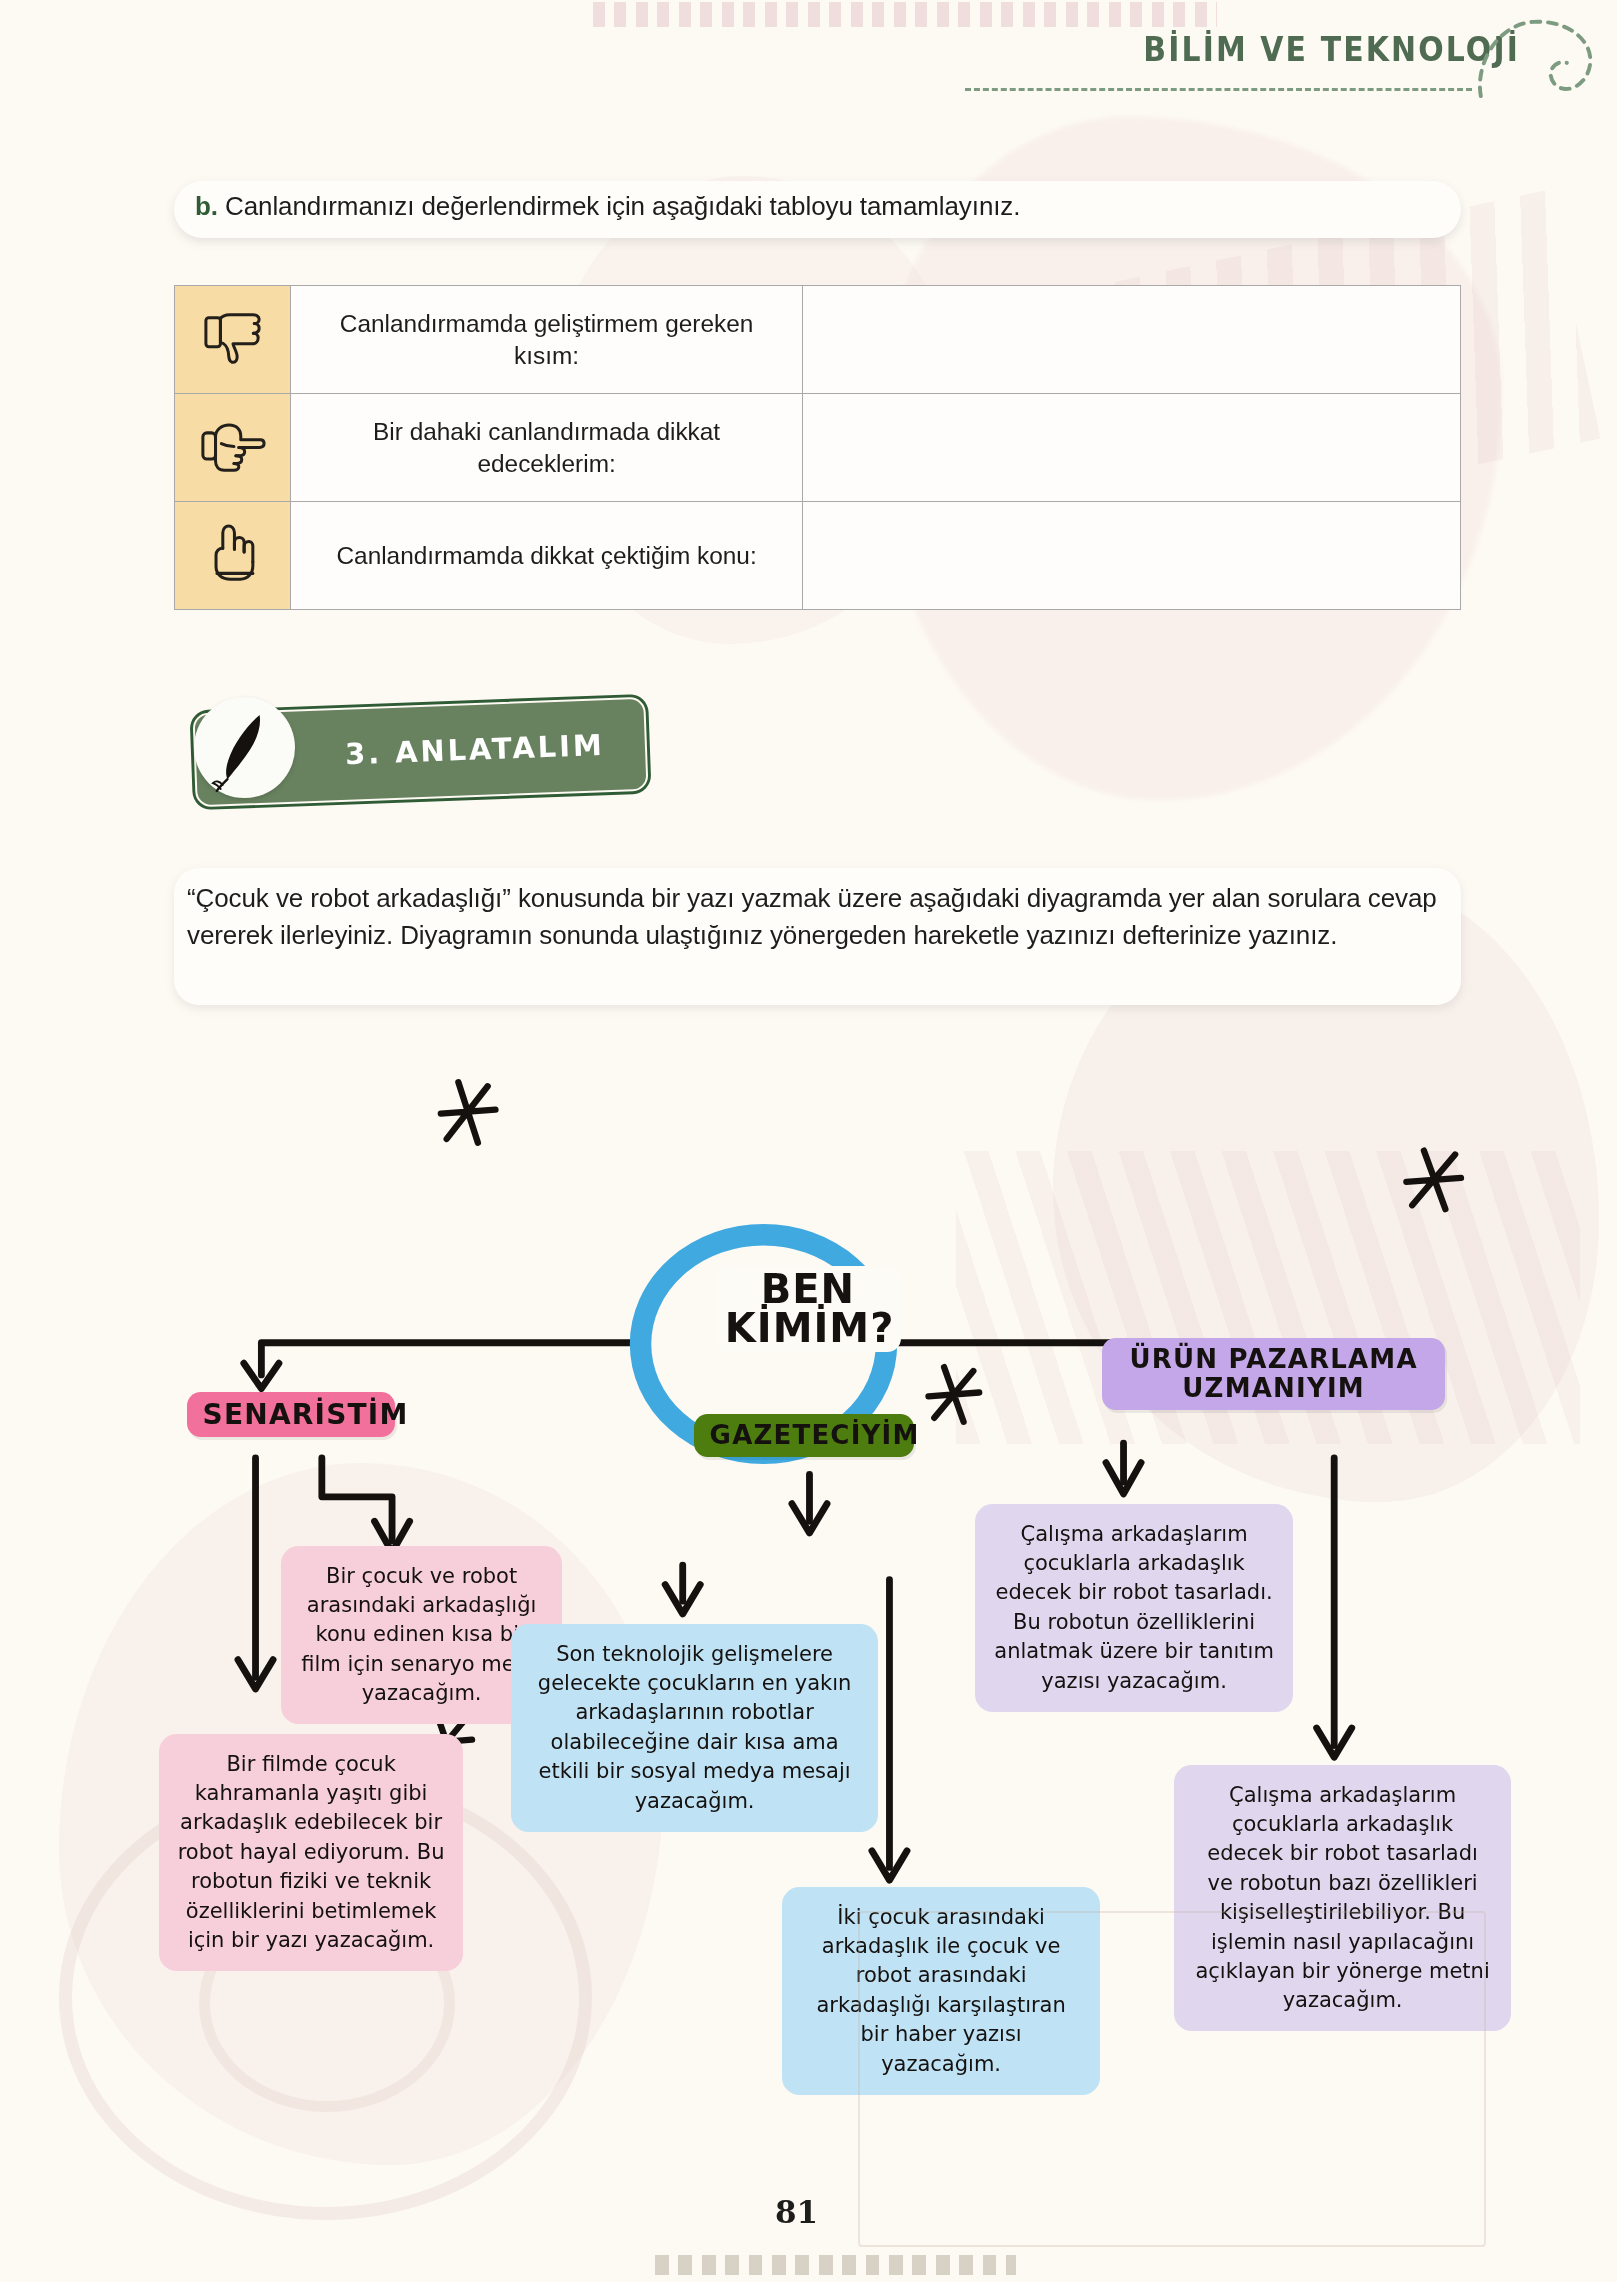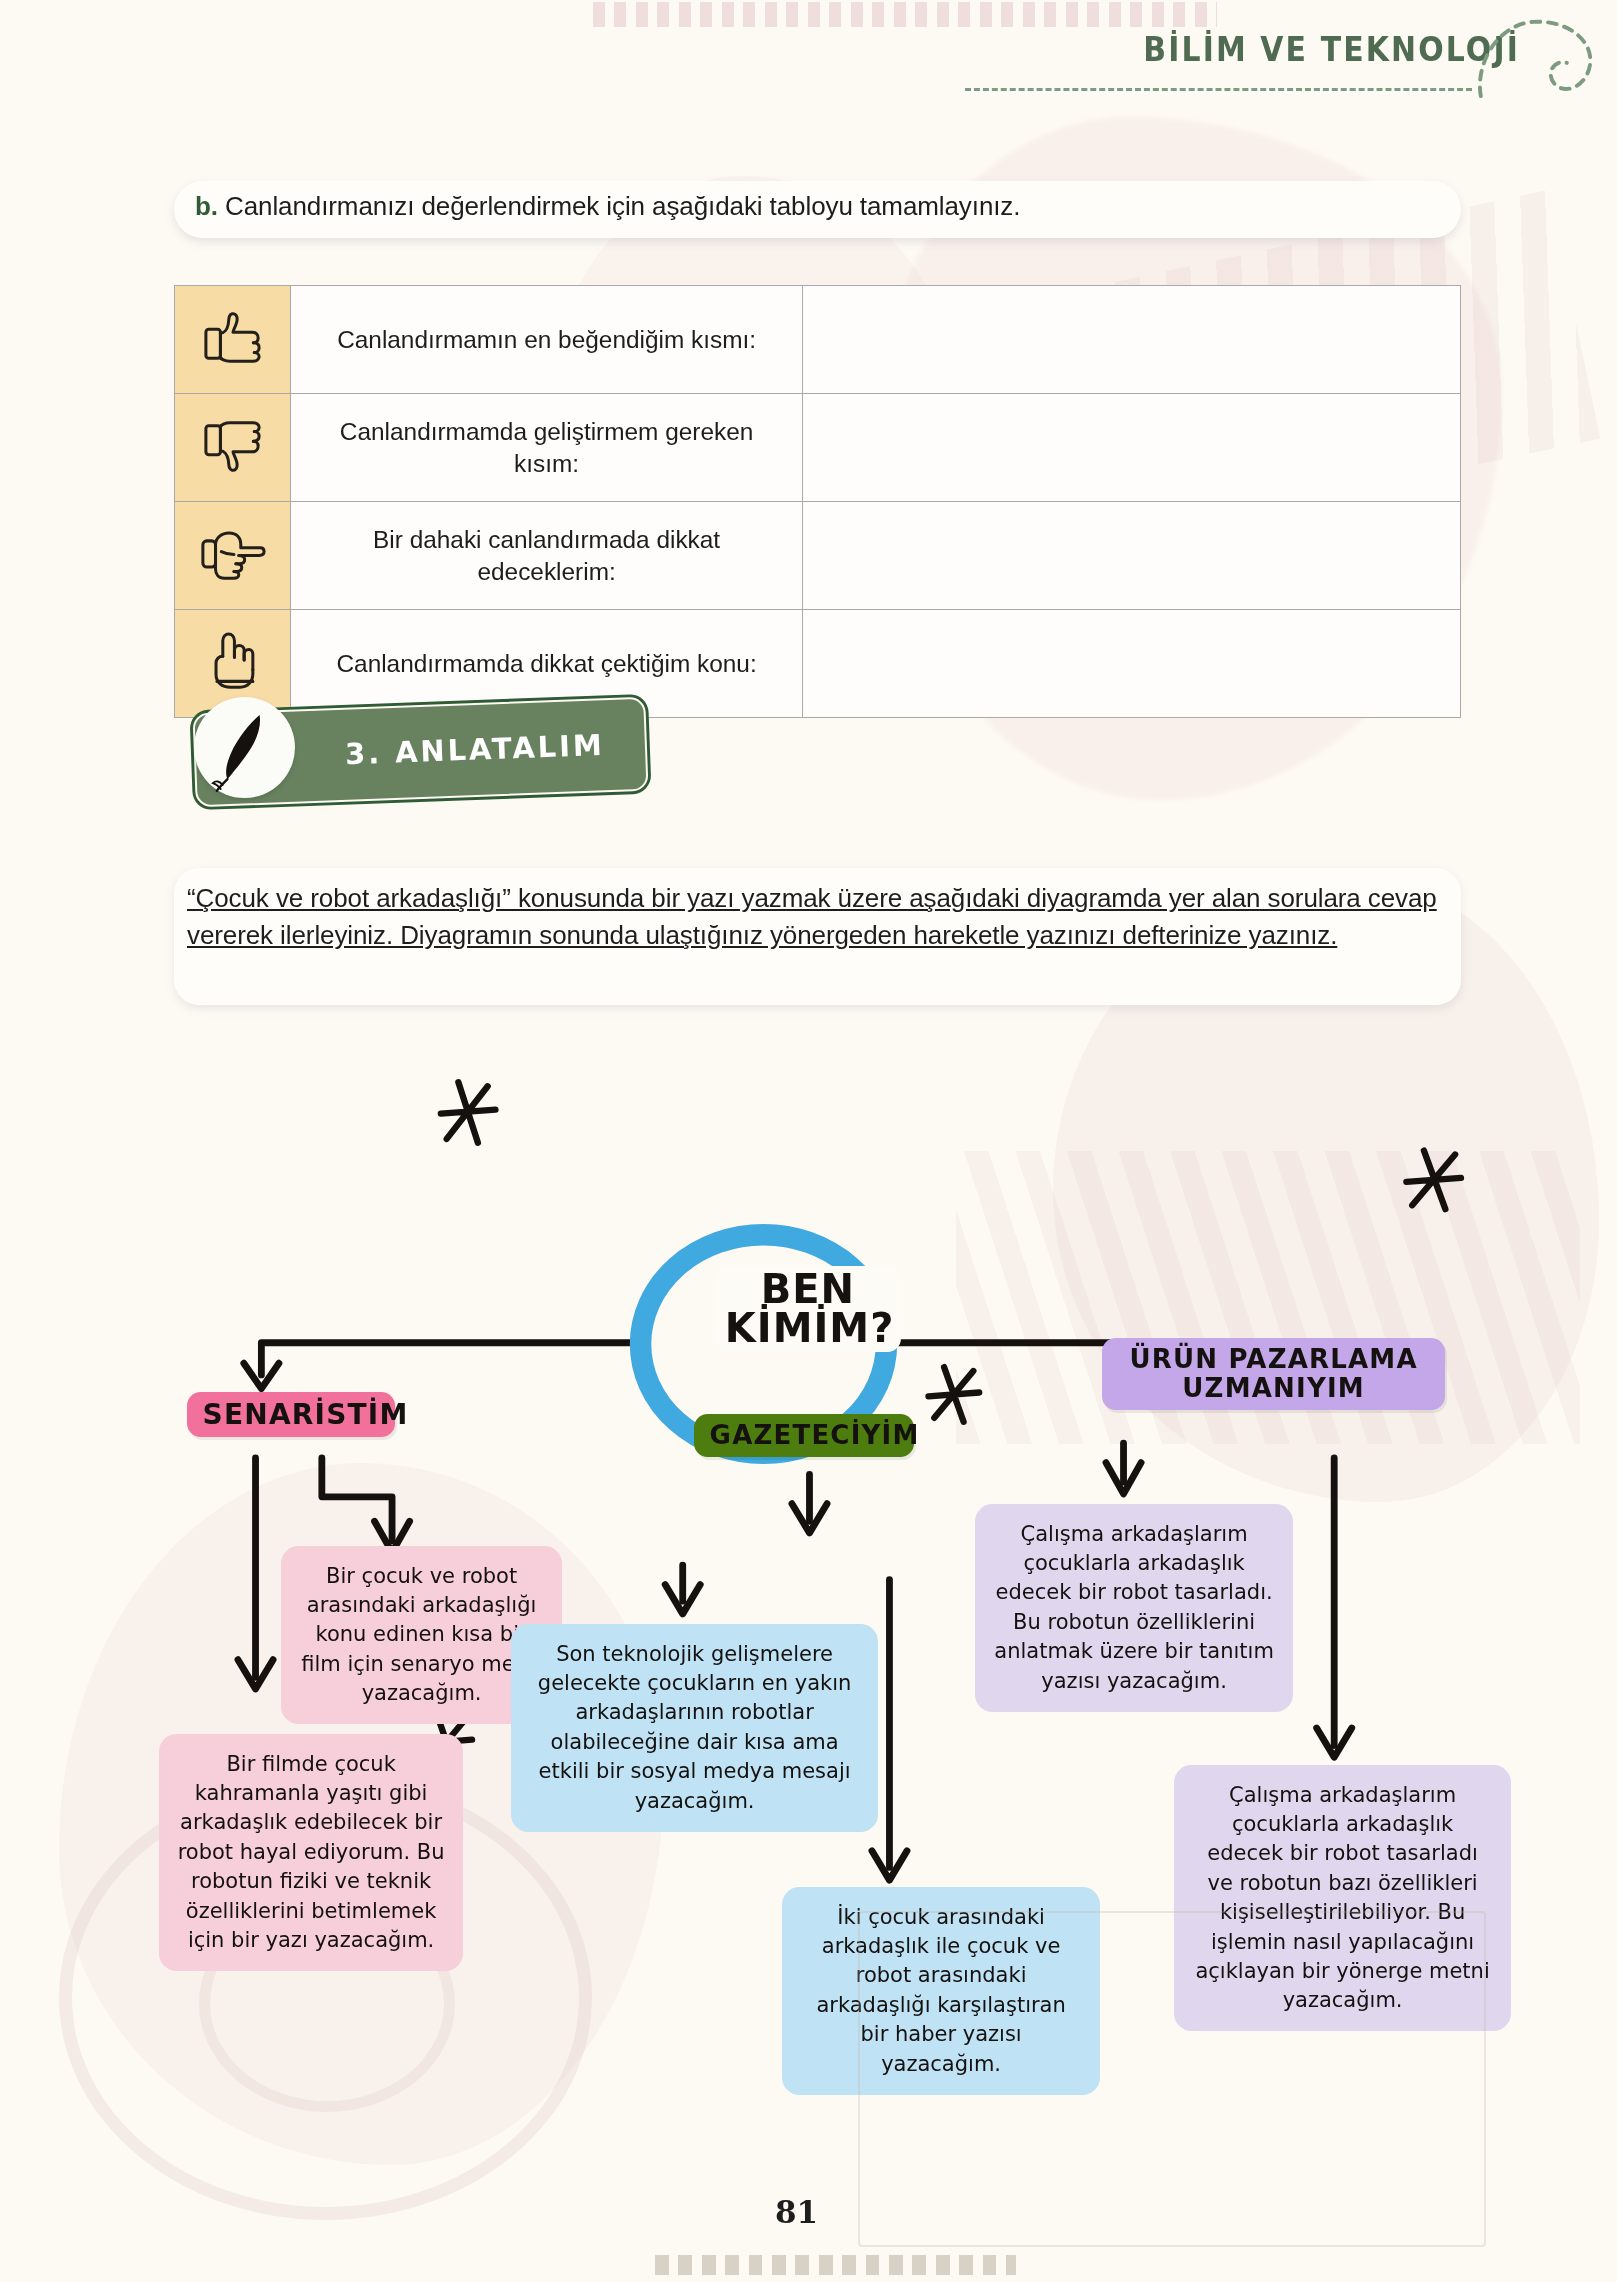--- a/index.html
+++ b/index.html
@@ -92,21 +92,21 @@
   .badge-feather{position:absolute;left:35px;top:11.7px;}
 
   
   .para-card{
     position:absolute;left:174px;top:868px;width:1287px;height:137px;
     background:#fffdfa;border-radius:25px;box-shadow:0 3.9px 9.8px rgba(110,110,110,.13);
   }
   .para-text{
     position:absolute;left:187px;top:880px;width:1268px;
     font-family:"Liberation Sans", sans-serif;font-size:26px;line-height:1.42;
-    color:#1d1d1b;letter-spacing:-0.1px;text-decoration:underline;
+    color:#1d1d1b;letter-spacing:-0.1px;
   }
 
   
   .diagram{position:absolute;left:0;top:1053px;width:1618px;height:1151px;}
   .diagram svg{position:absolute;left:0;top:0;}
 
   .node{
     position:absolute;
     font-family:"DejaVu Sans", sans-serif;
     text-align:center;
@@ -171,35 +171,20 @@
 <div class="hdr-rule"></div>
 
 <div class="instr-card"></div>
 <div class="instr-text">
   <b>b.</b>
   <span>Canlandırmanızı değerlendirmek için aşağıdaki tabloyu tamamlayınız.</span>
 </div>
 
 <table class="eval-table">
   <tbody>
-    <tr>
-      <td class="eval-icon-cell">
-        <svg width="64" height="60" viewBox="0 0 66 62">
-          <g fill="none" stroke="#231f1a" stroke-width="3.1" stroke-linejoin="round" stroke-linecap="round">
-            <rect x="5" y="22" width="15" height="30" rx="3"></rect>
-            <path d="M20,26 C24,26 27,22 28,17 C29,12 28,7 32,6 C36,5 38,9 37,14 C36,19 33,23 33,25 L53,25 C57,25 59,28 59,31 C59,34 57,36 54,36"></path>
-            <path d="M54,36 C58,36 60,38 60,41 C60,44 58,46 55,46"></path>
-            <path d="M55,46 C58,46 60,48 60,50.5 C60,53 57,55 54,55 L30,55 C25,55 20,53 20,50"></path>
-            <path d="M20,52 L20,26"></path>
-          </g>
-        </svg>
-      </td>
-      <td class="eval-label-cell">Canlandırmamın en beğendiğim kısmı:</td>
-      <td class="eval-blank-cell"></td>
-    </tr>
     <tr>
       <td class="eval-icon-cell">
         <svg width="64" height="60" viewBox="0 0 66 62">
           <g fill="none" stroke="#231f1a" stroke-width="3.1" stroke-linejoin="round" stroke-linecap="round" transform="translate(0,62) scale(1,-1)">
             <rect x="5" y="22" width="15" height="30" rx="3"></rect>
             <path d="M20,26 C24,26 27,22 28,17 C29,12 28,7 32,6 C36,5 38,9 37,14 C36,19 33,23 33,25 L53,25 C57,25 59,28 59,31 C59,34 57,36 54,36"></path>
             <path d="M54,36 C58,36 60,38 60,41 C60,44 58,46 55,46"></path>
             <path d="M55,46 C58,46 60,48 60,50.5 C60,53 57,55 54,55 L30,55 C25,55 20,53 20,50"></path>
             <path d="M20,52 L20,26"></path>
           </g>

